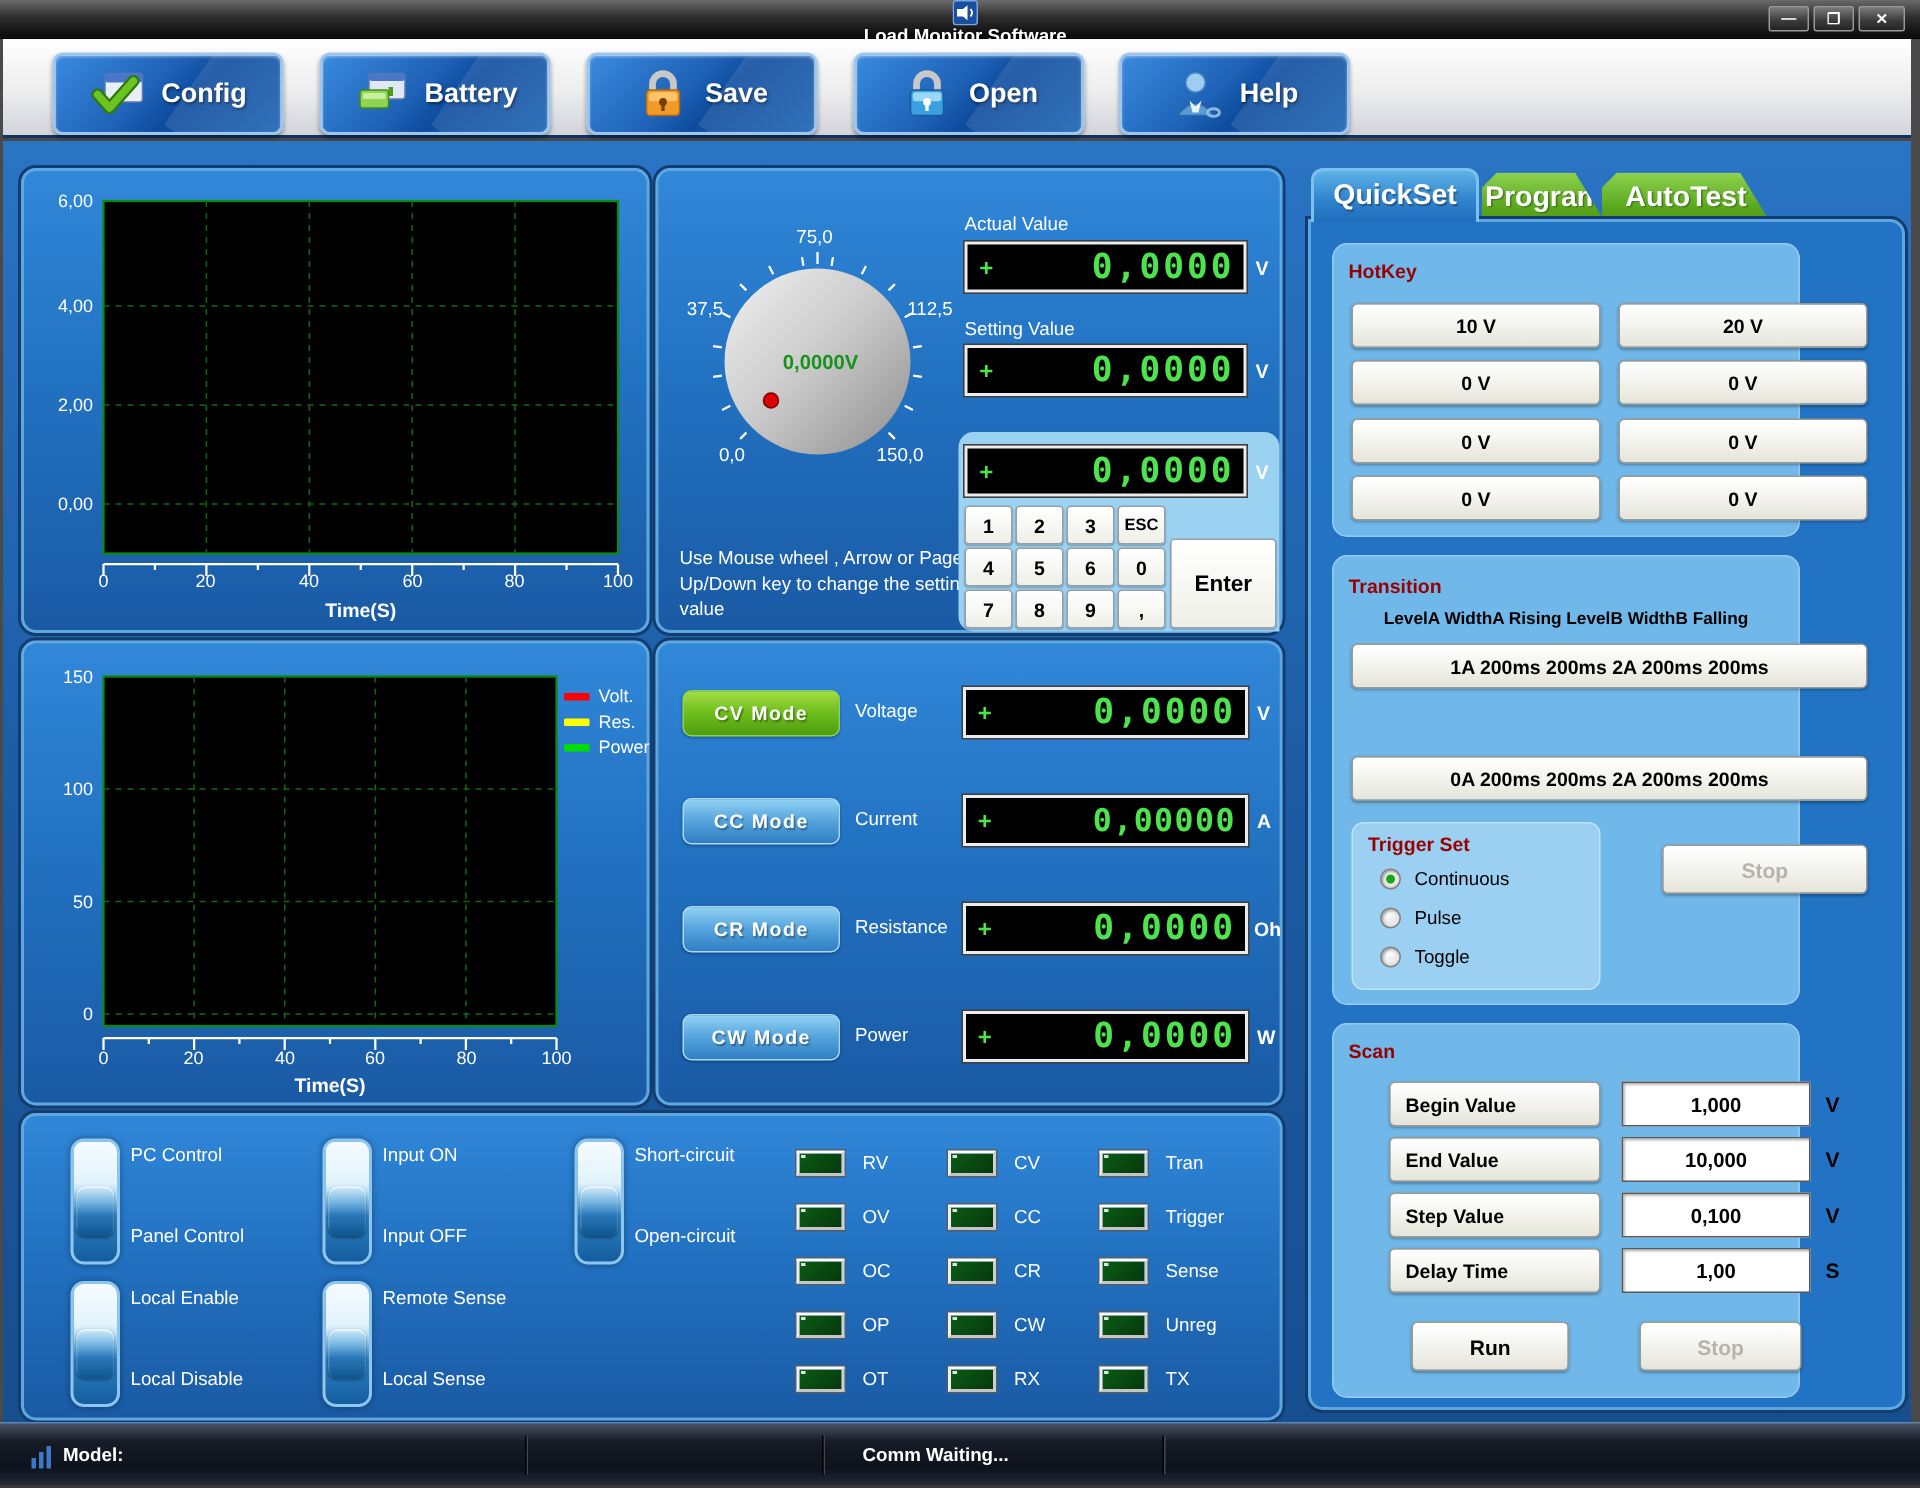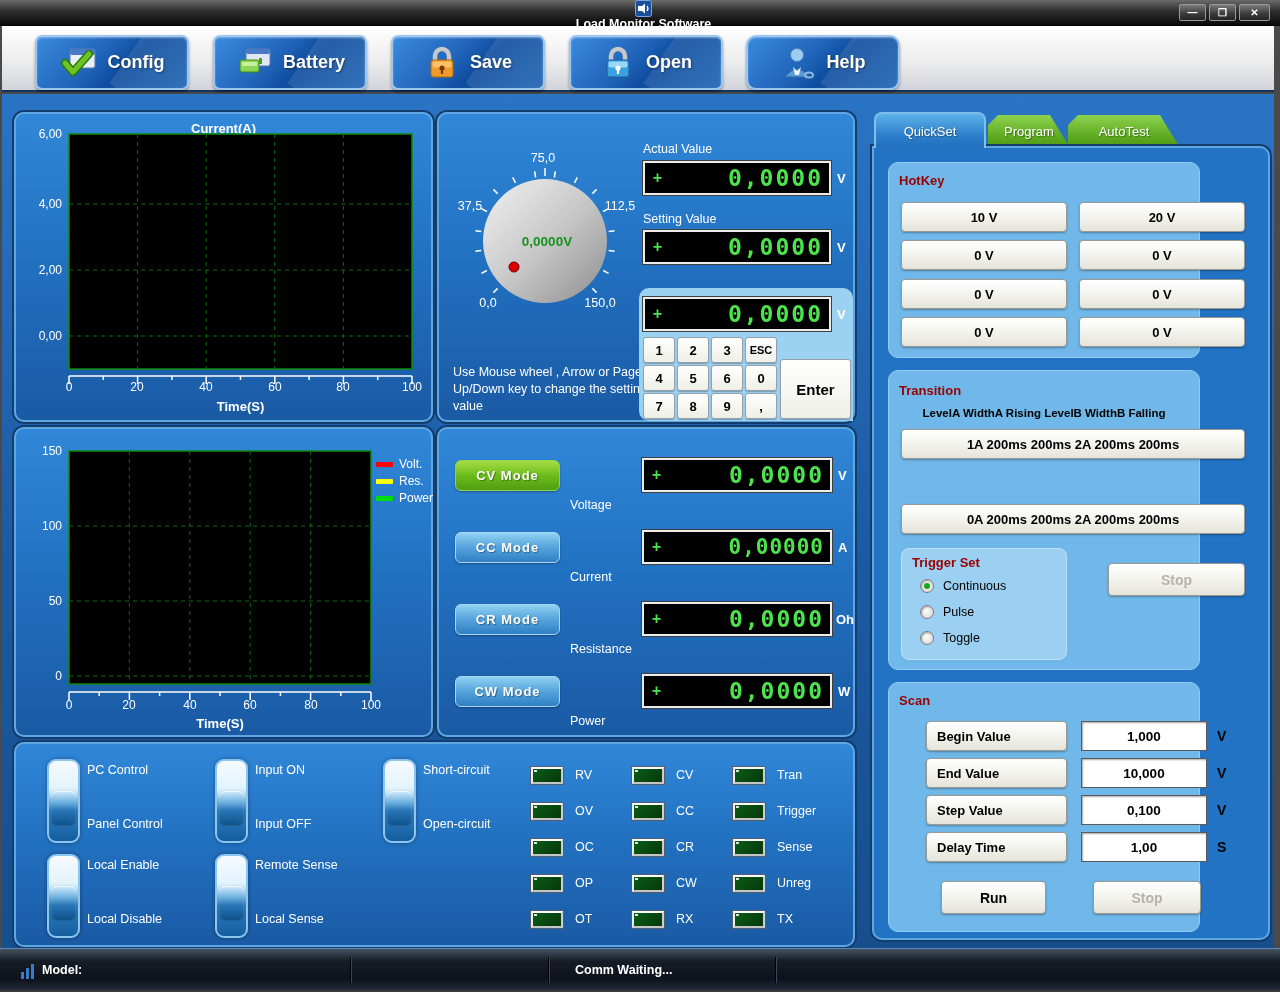--- a/index.html
+++ b/index.html
@@ -22,21 +22,21 @@
   .toolbar{position:absolute;left:2px;top:26px;width:1272px;height:66px;
     background:linear-gradient(180deg,#ffffff 0%,#ededee 55%,#d2d4da 100%);
     border-bottom:2px solid #13335f;}
   .tool-btn{position:absolute;top:9px;width:154px;height:55px;border-radius:7px;
     border:2px solid #9cc6ee;cursor:pointer;display:flex;align-items:center;justify-content:center;gap:10px;
     background:linear-gradient(135deg,#3a8ade 0%,#1f63b8 42%,#0e4c9e 58%,#1a62b2 100%);
     box-shadow:0 2px 3px rgba(0,0,0,.35), inset 0 1px 2px rgba(255,255,255,.4);overflow:hidden;}
   .tool-btn::after{content:"";position:absolute;right:-30px;top:-10px;width:90px;height:90px;
     background:rgba(255,255,255,.10);transform:rotate(35deg);}
   .tool-btn span{color:#fff;font-weight:bold;font-size:18px;text-shadow:1px 1px 2px rgba(0,0,0,.5);}
-  .tb-config{left:33px;} .tb-battery{left:211px;} .tb-save{left:389px;} .tb-open{left:567px;} .tb-help{left:744px;border-radius:10px;}
+  .tb-config{left:33px;} .tb-battery{left:211px;} .tb-save{left:389px;} .tb-open{left:567px;} .tb-help{left:744px;}
 
   
   .main{position:absolute;left:2px;top:94px;width:1272px;height:854px;
     background:linear-gradient(180deg,#2a74c4 0%,#1b5aa2 55%,#174e8e 100%);}
   .panel{position:absolute;border-radius:10px;border:2px solid #5ea7e0;
     background:linear-gradient(180deg,#3187d8 0%,#2272c2 45%,#1a5aa4 100%);
     box-shadow:0 0 0 2px #123d6e;}
   .p-chart1{left:12px;top:18px;width:419px;height:310px;}
   .p-chart2{left:12px;top:333px;width:419px;height:310px;}
   .p-mid1{left:435px;top:18px;width:418px;height:310px;}
@@ -75,38 +75,38 @@
   .key.esc{font-size:11px;}
   .key.enter{width:71px;height:60px;font-size:15px;}
 
   
   .mode-btn{position:absolute;left:16px;width:105px;height:31px;border-radius:6px;cursor:pointer;
     display:flex;align-items:center;justify-content:center;color:#fff;font-weight:bold;font-size:13px;
     letter-spacing:1px;text-shadow:1px 1px 1px rgba(0,0,0,.35);
     background:linear-gradient(180deg,#90d1f3 0%,#57a5dd 48%,#2f7fc4 100%);border:1px solid #a8d8f4;
     box-shadow:0 1px 2px rgba(0,0,0,.3);}
   .mode-btn.active{background:linear-gradient(180deg,#a5dc45 0%,#6cbd1c 50%,#4f9d10 100%);border:1px solid #8fd44f;}
-  .mode-label{position:absolute;left:131px;color:#fff;font-size:12.5px;margin-top:31px;}
+  .mode-label{position:absolute;left:131px;color:#fff;font-size:12.5px;}
 
   
   .switch{position:absolute;width:33px;height:84px;border-radius:9px;border:2px solid #8cc6ee;cursor:pointer;
     background:linear-gradient(180deg,#f6fbff 0%,#e2f3fc 34%,#a4d4f0 46%,#2e80c2 63%,#145d9e 100%);
     box-shadow:0 0 4px rgba(0,0,0,.35);}
   .switch .knob{position:absolute;left:2px;right:2px;top:30px;height:33px;border-radius:6px;
     background:linear-gradient(180deg,#d3ebfa 0%,#74b6e2 32%,#2a77b8 58%,#0f568f 100%);
     box-shadow:0 1px 2px rgba(0,0,0,.4), inset 0 1px 1px rgba(255,255,255,.8);}
   .sw-label{position:absolute;color:#fff;font-size:12.5px;}
   .led{position:absolute;width:32px;height:17px;background:linear-gradient(135deg,#0b5c16,#06380c);
     border:2px solid;border-color:#fafafa #cfcfcf #c5c5c5 #eeeeee;box-shadow:0 0 0 1px #4f5f6f;}
   .led::before{content:"";position:absolute;left:1px;top:1px;width:3px;height:2px;background:rgba(255,255,255,.85);}
   .led-label{position:absolute;color:#fff;font-size:12.5px;}
 
   
   .tab{position:absolute;top:0;height:36px;display:flex;align-items:center;justify-content:center;
-    color:#fff;font-weight:normal;font-size:13px;cursor:pointer;text-shadow:1px 1px 1px rgba(0,0,0,.35);}
+    color:#fff;font-weight:bold;font-size:19px;cursor:pointer;text-shadow:1px 1px 1px rgba(0,0,0,.35);}
   .tab.active{left:2px;width:112px;border:2px solid #7cc0ee;border-bottom:none;border-radius:8px 8px 0 0;
     background:linear-gradient(180deg,#5db2e8 0%,#2f81cc 60%,#1f6fbc 100%);z-index:3;}
   .tab.green{top:3px;height:33px;background:linear-gradient(180deg,#8ed24e 0%,#5aa81e 70%,#4e9a14 100%);
     clip-path:polygon(0 100%,0 10px,10px 0,calc(100% - 20px) 0,100% 100%);z-index:1;}
   .tab-program{left:116px;width:82px;}
   .tab-autotest{left:196px;width:112px;}
   .right-body{position:absolute;left:0;top:34px;width:398px;height:794px;border-radius:0 10px 10px 10px;
     border:2px solid #5ea7e0;background:#2273c4;box-shadow:0 0 0 2px #123d6e;z-index:2;}
   .box{position:absolute;left:14px;width:312px;background:#70b8e9;border-radius:10px;border:1px solid #93ccf0;text-decoration:underline;}
   .box-title{position:absolute;left:10px;color:#990000;font-weight:bold;font-size:13px;}
@@ -195,21 +195,20 @@
       <path d="M13 21 l4 4 l4 -4 l-2 8 l-4 0 z" fill="#e8f2fc"></path>
       <ellipse cx="29" cy="29" rx="4" ry="2.5" fill="none" stroke="#88b8e0" stroke-width="2"></ellipse>
     </svg>
     <span>Help</span>
   </div>
 </div>
 
 <div class="main">
 
   <div class="panel p-chart1">
-    <div class="chart-title">Current(A)</div>
     <svg width="415" height="306" viewBox="0 0 415 306" style="position:absolute;left:0;top:0;">
       <rect x="53" y="20" width="343" height="235" fill="#000" stroke="#0c8a0c" stroke-width="1.5"></rect>
       <g stroke="#0d6b0d" stroke-width="1" stroke-dasharray="4,4">
         <line x1="53" y1="90" x2="396" y2="90"></line>
           <line x1="53" y1="156" x2="396" y2="156"></line>
           <line x1="53" y1="222" x2="396" y2="222"></line>
         <line x1="121.6" y1="20" x2="121.6" y2="255"></line>
           <line x1="190.2" y1="20" x2="190.2" y2="255"></line>
         <line x1="258.8" y1="20" x2="258.8" y2="255"></line>
           <line x1="327.4" y1="20" x2="327.4" y2="255"></line>

